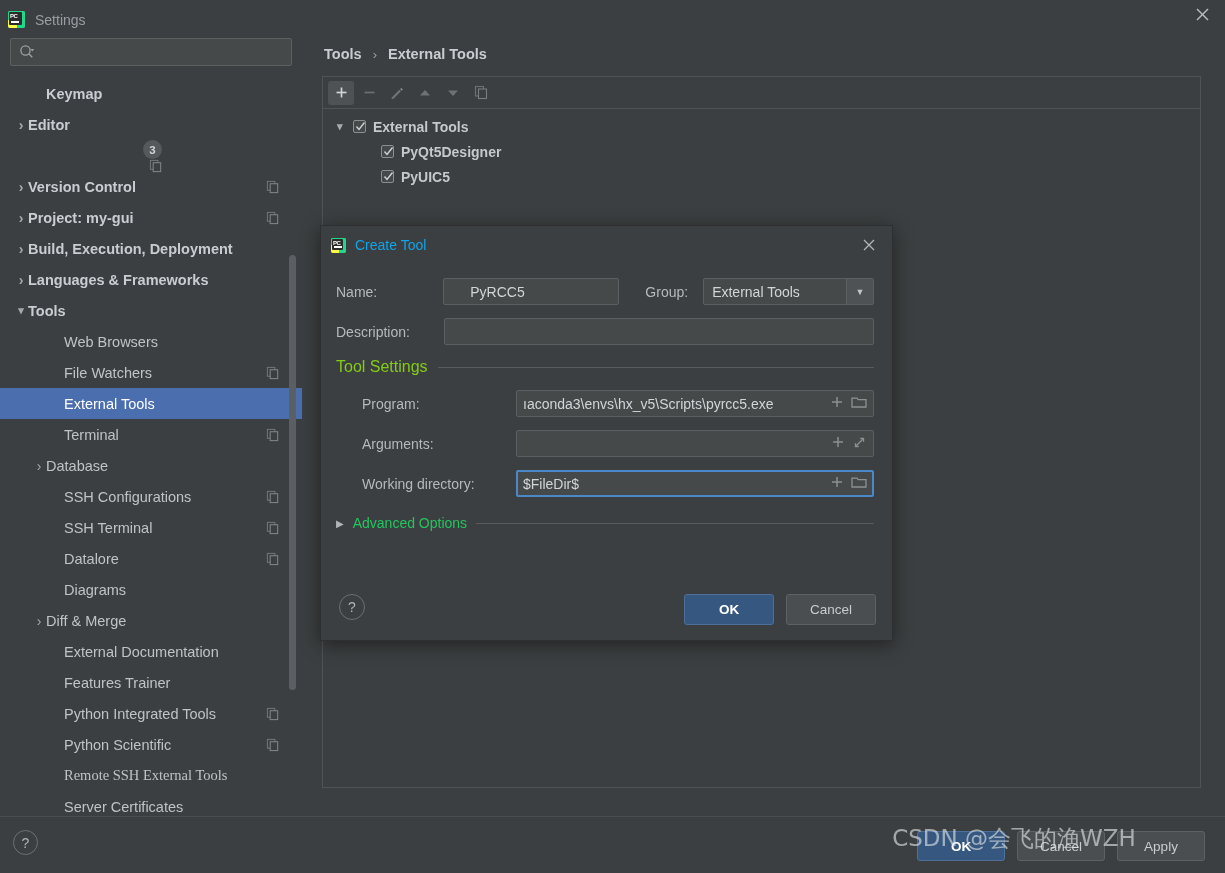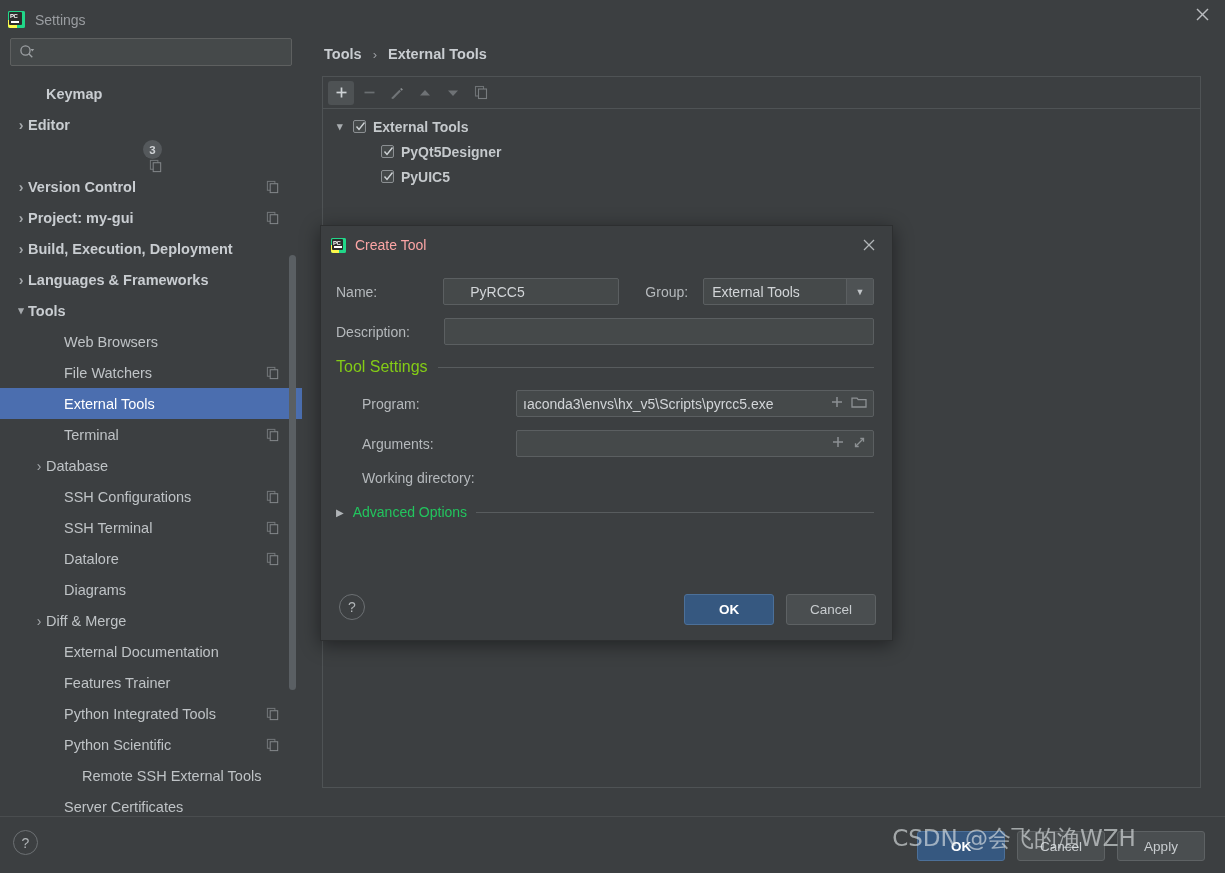--- a/index.html
+++ b/index.html
@@ -157,21 +157,21 @@
   
   .dialog {
     position: absolute; left: 320px; top: 225px; width: 573px; height: 416px;
     background: #3c3f41; border: 1px solid #2d2f30;
     box-shadow: 0 4px 18px rgba(0,0,0,.45);
   }
   .dlg-title {
     height: 38px; display: flex; align-items: center; padding: 0 12px 0 10px;
   }
   .dlg-title .pc-logo { width: 15px; height: 15px; margin-left: 0; }
-  .dlg-title-text { margin-left: 9px; font-size: 14px; color: #fca5a5; flex: 1; }
+  .dlg-title-text { margin-left: 9px; font-size: 14px; color: #0ea5e9; flex: 1; }
   .dlg-close { width: 22px; height: 22px; display: flex; align-items:center; justify-content:center; color: #b2b6b9; }
 
   .dlg-body { padding: 4px 18px 0 15px; position: relative; }
   .row { display: flex; align-items: center; margin-bottom: 13px; }
   .lbl { font-size: 14px; color: #b5b9bc; }
 
   .field {
     position: relative; height: 27px; background: #45494a;
     border: 1px solid #5b5f61; border-radius: 2px;
     display: flex; align-items: center; padding: 0 6px;
@@ -379,21 +379,21 @@
             </svg></span>
         </div>
         <div class="tree-row" style="padding-left: 50px;">
           <span class="arrow"></span>
           <span class="label">Python Scientific</span>
           <span class="copy-ico"><svg width="14" height="14" viewBox="0 0 15 15">
               <rect x="1.5" y="1.5" width="8" height="9.5" fill="none" stroke="#83878a" stroke-width="1.1"></rect>
               <rect x="4.5" y="4" width="8" height="9.5" fill="#3c3f41" stroke="#9a9ea1" stroke-width="1.1"></rect>
             </svg></span>
         </div>
-        <div class="tree-row" style="padding-left: 68px;">
+        <div class="tree-row" style="padding-left: 50px; font-family: Liberation Serif, serif;">
           <span class="arrow"></span>
           <span class="label">Remote SSH External Tools</span>
         </div>
         <div class="tree-row" style="padding-left: 50px;">
           <span class="arrow"></span>
           <span class="label">Server Certificates</span>
         </div>
       </div>
 
     <div class="sb-track"></div>
@@ -563,20 +563,36 @@
                 <polyline points="8.3,3.5 11.5,3.5 11.5,6.7" fill="none" stroke="#8d9194" stroke-width="1.3"></polyline>
                 <polyline points="6.7,11.5 3.5,11.5 3.5,8.3" fill="none" stroke="#8d9194" stroke-width="1.3"></polyline>
               </svg>
             </span>
           </span>
         </div>
       </div>
 
       <div class="row">
         <span class="lbl" style="width:180px;padding-left:26px;">Working directory:</span>
+        <div class="field focused" style="flex:1;">
+          <span class="val">$FileDir$</span>
+          <span class="icons">
+            <span>
+              <svg width="14" height="14" viewBox="0 0 14 14">
+                <line x1="7" y1="2" x2="7" y2="12" stroke="#8d9194" stroke-width="1.5"></line>
+                <line x1="2" y1="7" x2="12" y2="7" stroke="#8d9194" stroke-width="1.5"></line>
+              </svg>
+            </span>
+            <span>
+              <svg width="16" height="14" viewBox="0 0 16 14">
+                <path d="M1 3.2 L6 3.2 L7.2 4.6 L15 4.6 L15 12 L1 12 Z" fill="none" stroke="#8d9194" stroke-width="1.3"></path>
+              </svg>
+            </span>
+          </span>
+        </div>
       </div>
 
       <div class="advanced">
         <span class="ar">▶</span>
         <span class="at">Advanced Options</span>
         <span class="al"></span>
       </div>
     </div>
 
     <div class="dlg-footer">

